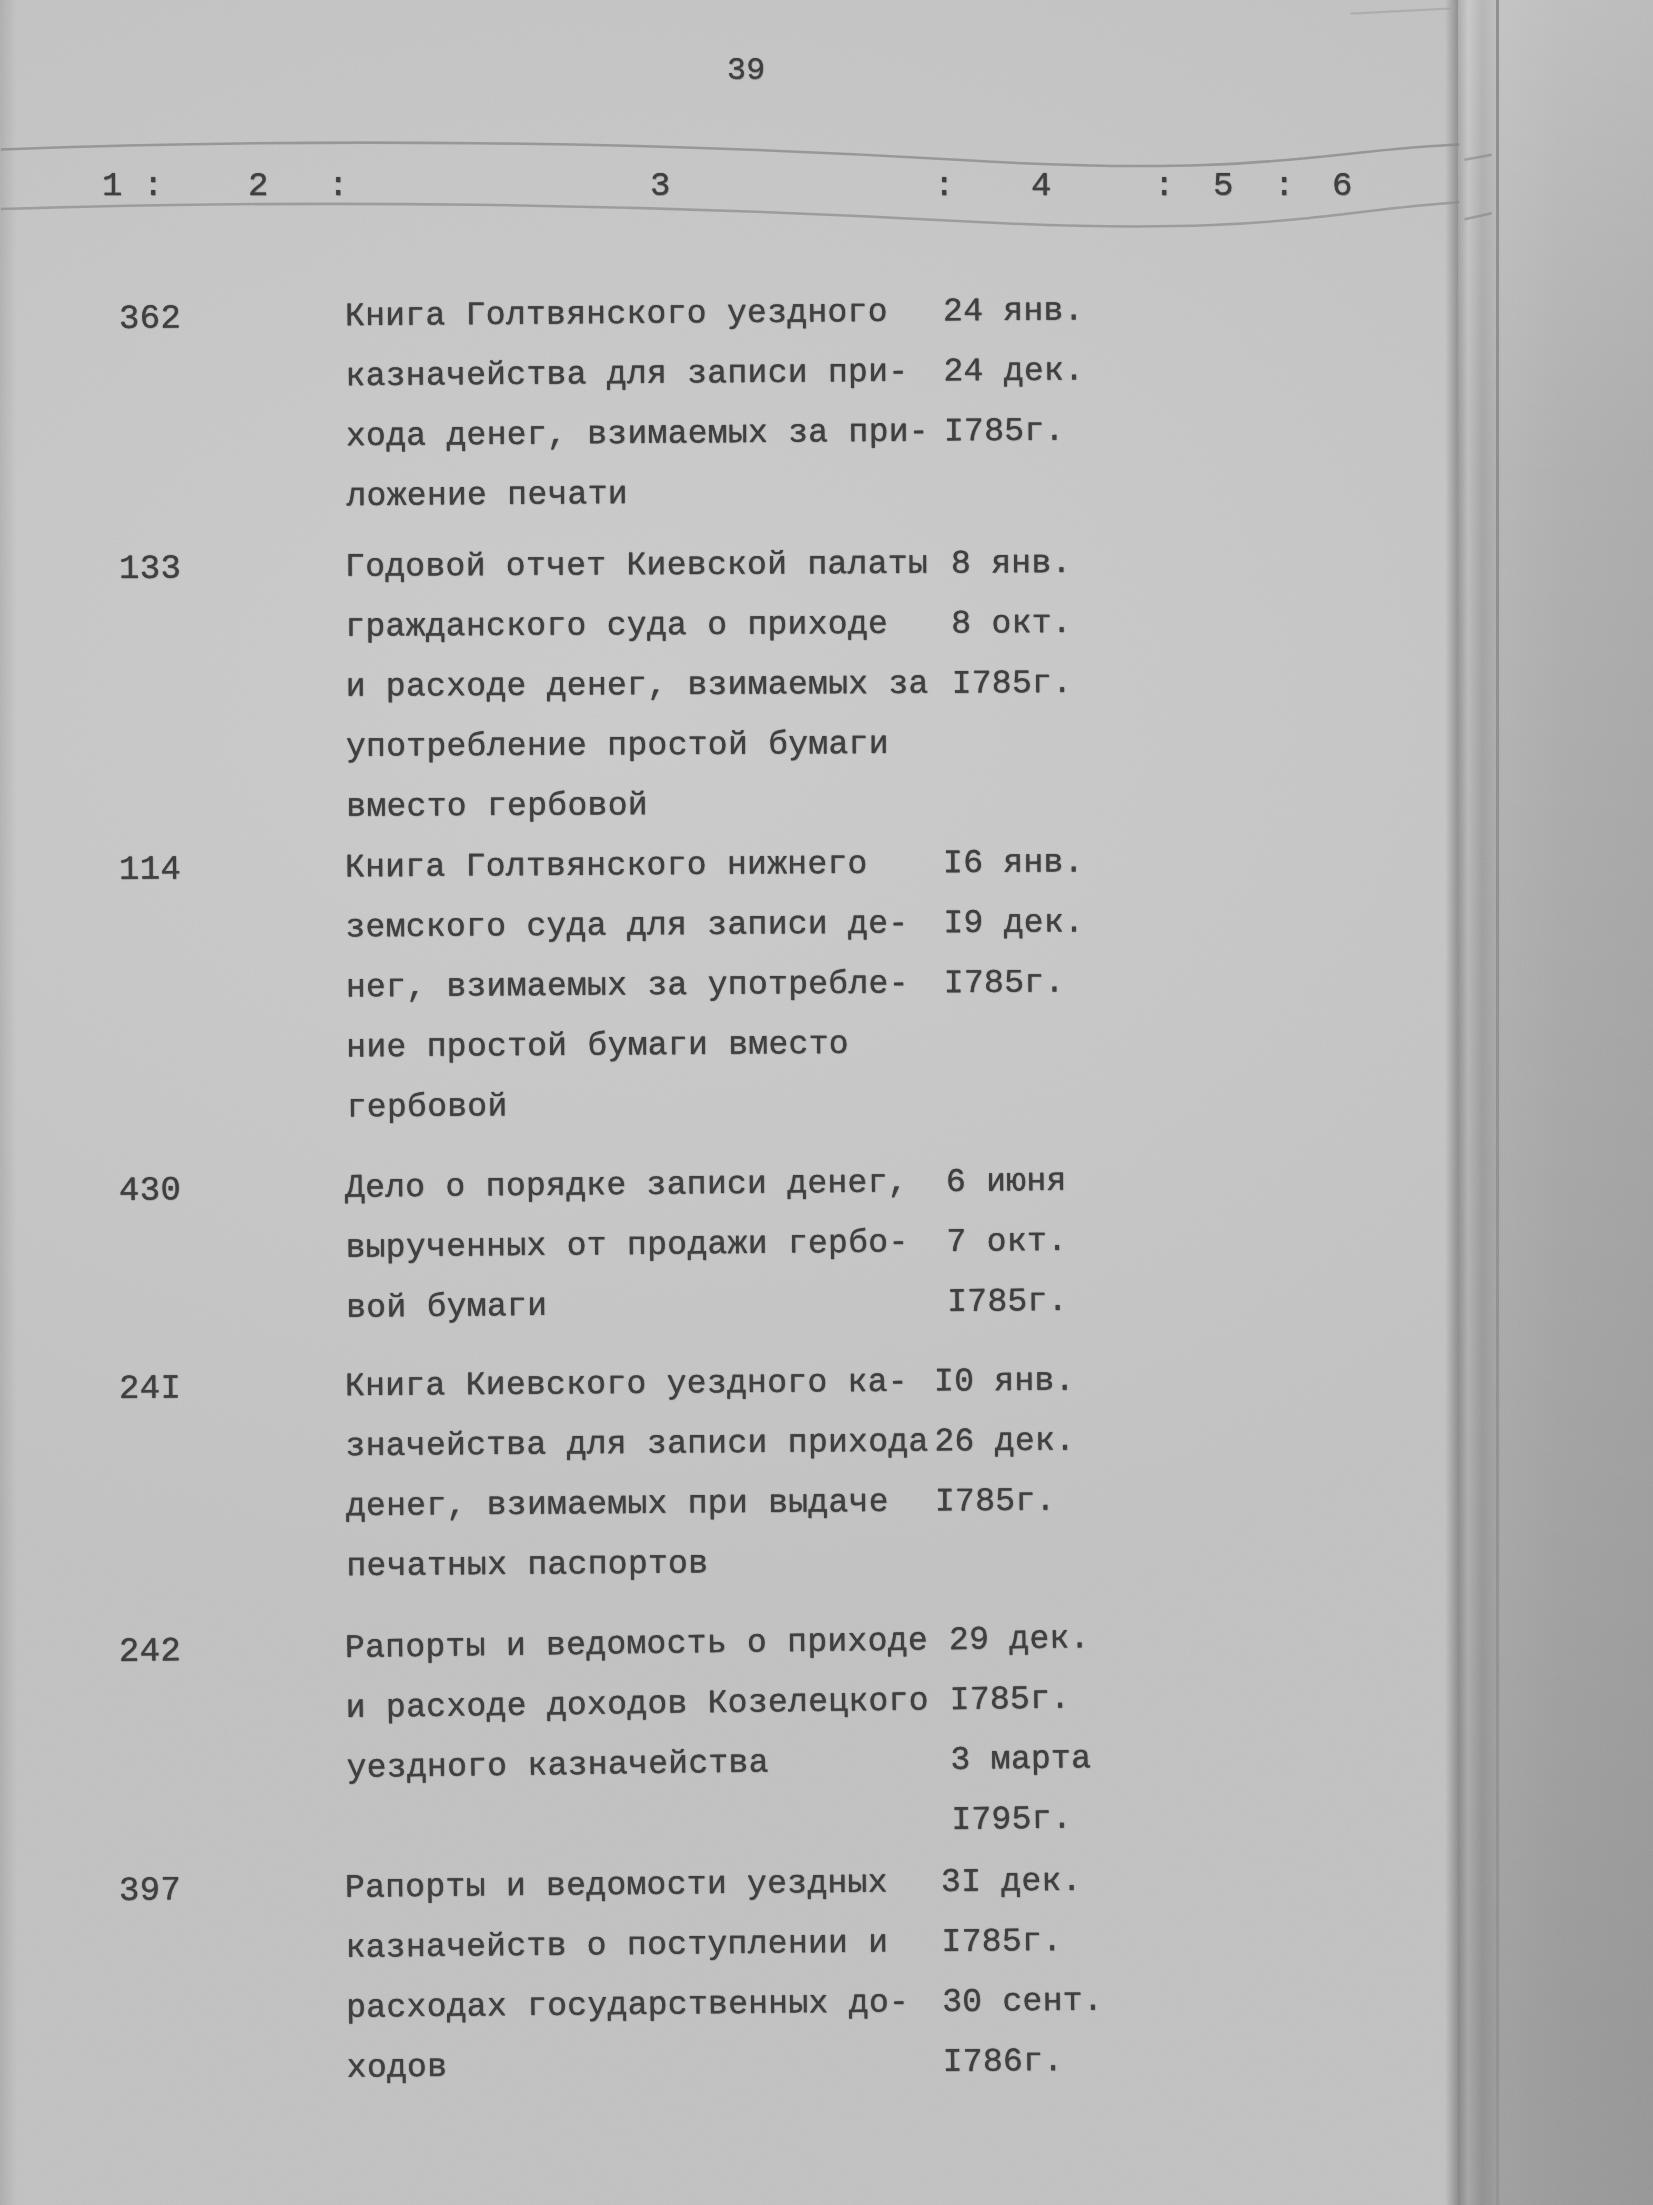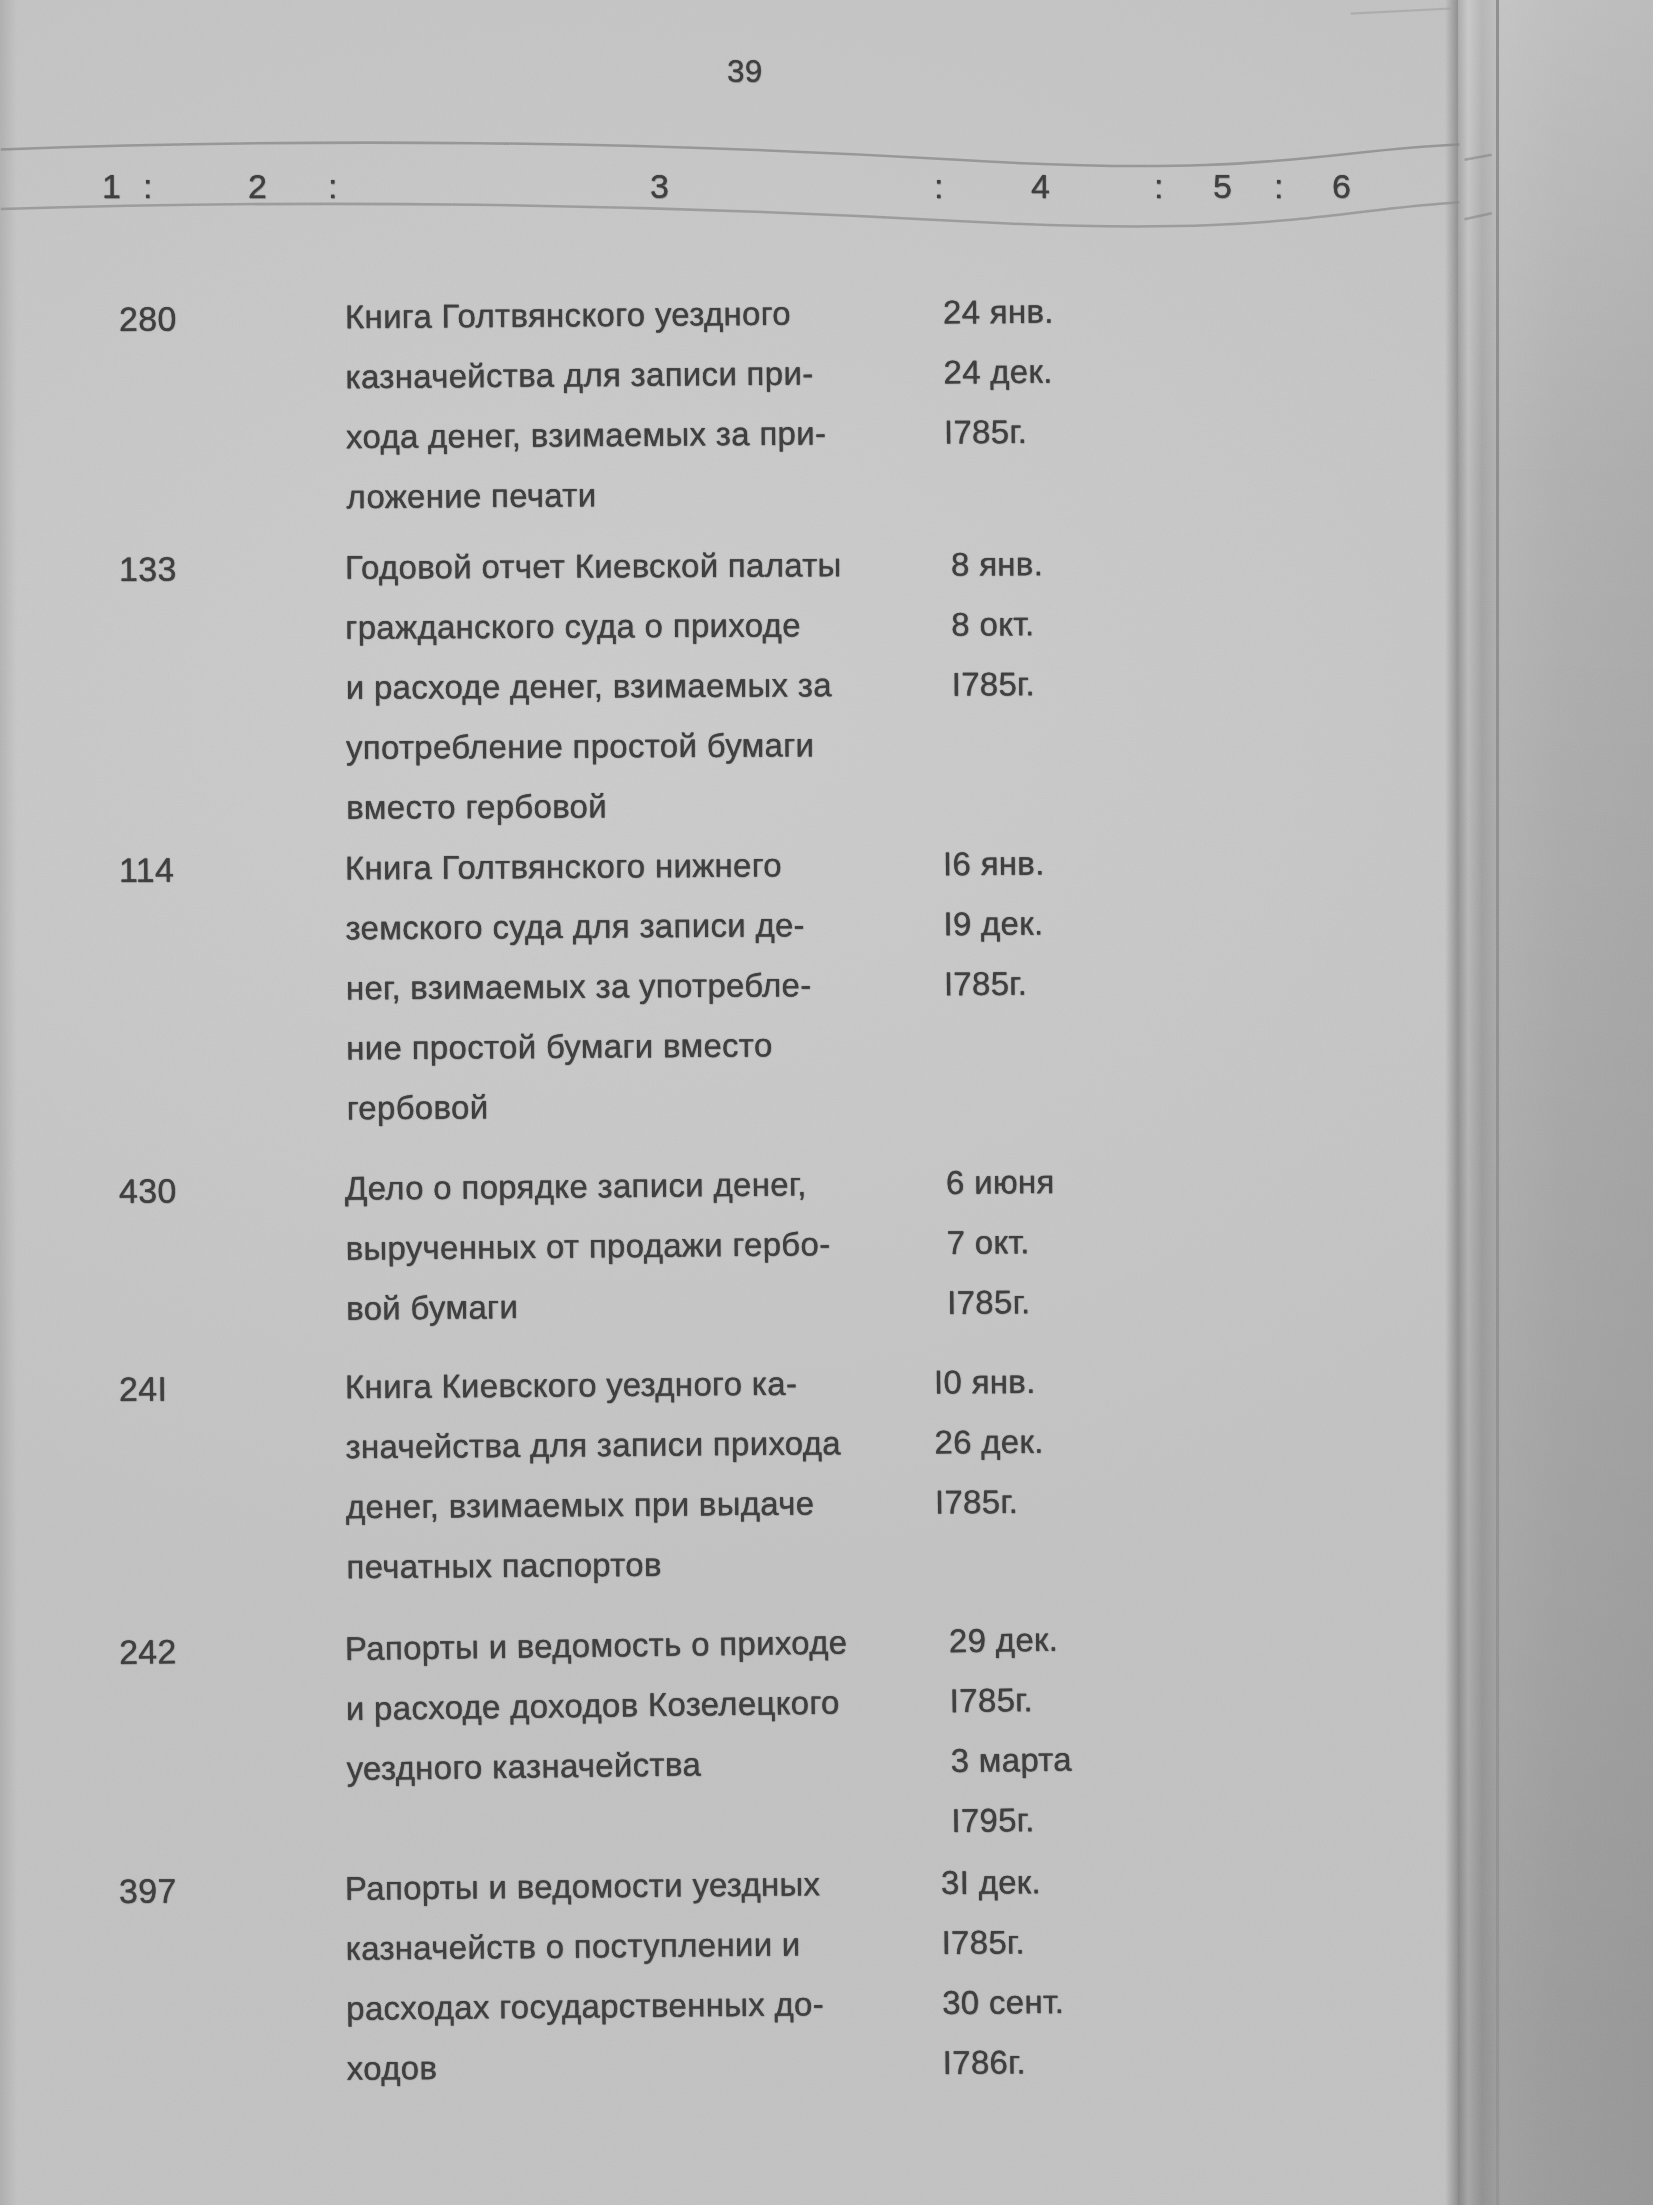--- a/index.html
+++ b/index.html
@@ -1,19 +1,19 @@
 <!DOCTYPE html>
 <html style="font-size:13.6px"><head>
 <meta charset="utf-8">
 <style>
   html,body{margin:0;padding:0;background:#9f9f9f;}
   #screen{
     position:relative;width:1654px;height:2205px;overflow:hidden;
     background:#bef264;
-    font-family:Liberation Sans, sans-serif;
+    font-family:Liberation Mono, monospace;
   }
   
   .paper{
     position:absolute;left:0;top:0;width:1458px;height:2205px;
     background:radial-gradient(1276px 936px at 42% 32%, #cccccc 0%, #c7c7c7 55%, #c2c2c2 100%);
   }
   .paper::before{ 
     content:"";position:absolute;left:0;top:0;bottom:0;width:17px;
     background:linear-gradient(to right, rgba(0,0,0,.10), rgba(0,0,0,0));
   }
@@ -80,21 +80,21 @@
     <span style="left:650px">3</span>
     <span style="left:934px">:</span>
     <span style="left:1031px">4</span>
     <span style="left:1154px">:</span>
     <span style="left:1213px">5</span>
     <span style="left:1274px">:</span>
     <span style="left:1332px">6</span>
   </div>
 
   <div class="entry typed" style="top:289px; --dx:943px; --rot:-0.45deg">
-    <div class="num">280</div>
+    <div class="num">362</div>
     <div class="desc">
       <div>Книга Голтвянского уездного</div>
       <div>казначейства для записи при-</div>
       <div>хода денег, взимаемых за при-</div>
       <div>ложение печати</div>
     </div>
     <div class="dates">
       <div>24 янв.</div>
       <div>24 дек.</div>
       <div>I785г.</div>

